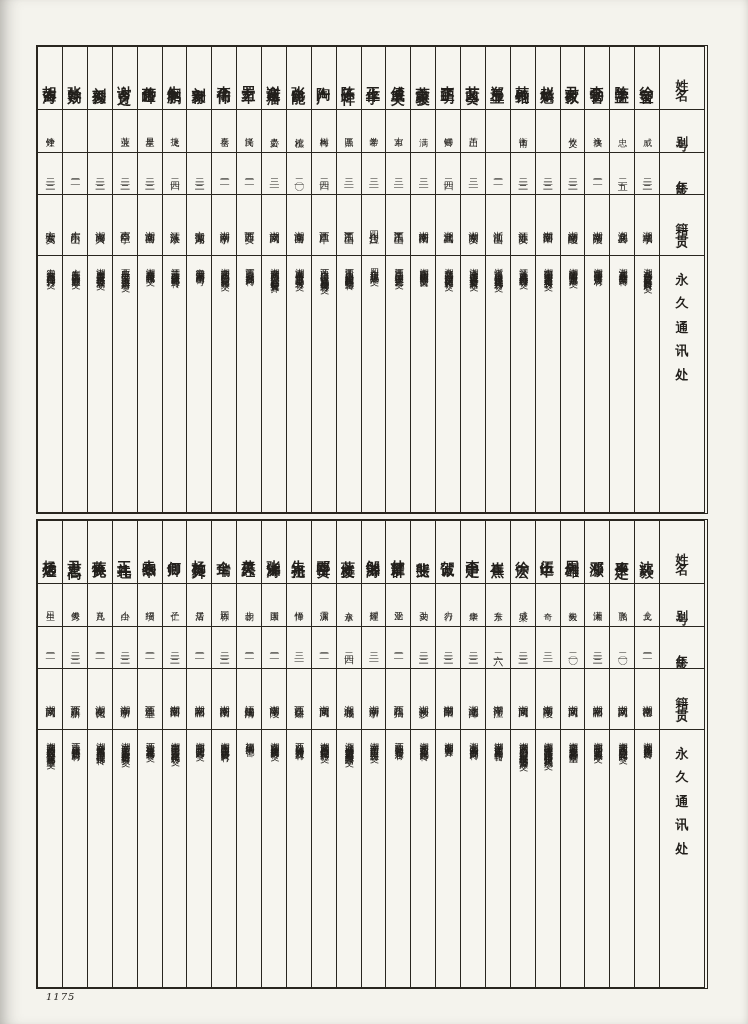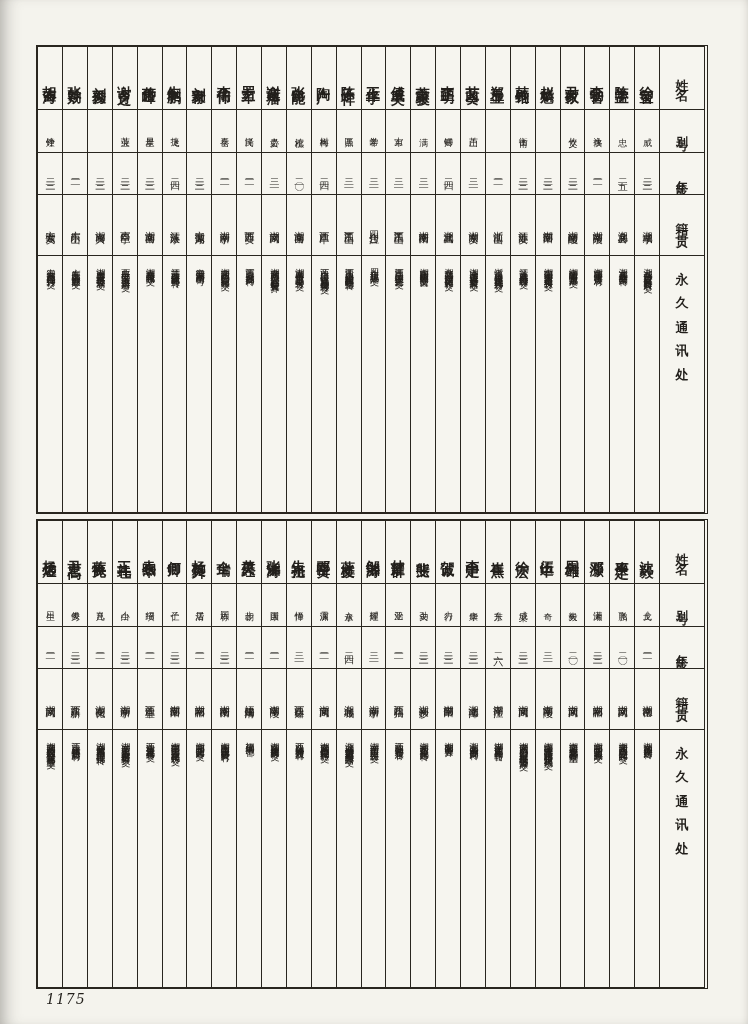--- a/index.html
+++ b/index.html
@@ -52,21 +52,21 @@
   .age-text{font-size:10px;letter-spacing:3px;line-height:1;}
   .native-text{font-size:10px;letter-spacing:1px;line-height:1;}
   .address-text{font-size:9px;letter-spacing:1px;line-height:1.1;}
   .h-name{font-size:13px;font-weight:bold;letter-spacing:9px;line-height:1;}
   .h-courtesy{font-size:12px;font-weight:bold;letter-spacing:5px;line-height:1;}
   .h-age{font-size:12px;font-weight:bold;letter-spacing:4px;line-height:1;}
   .h-native{font-size:13px;font-weight:bold;letter-spacing:12px;line-height:1;}
   .h-address{font-size:13px;font-weight:bold;letter-spacing:24px;line-height:1;}
   .page-number{
     position:absolute;left:46px;top:991px;
-    font-size:14px;font-style:italic;letter-spacing:1px;
+    font-size:10px;font-style:italic;letter-spacing:1px;
   }
 </style>
 </head>
 <body>
 
 <div class="page">
 
   <div class="reg-table" id="top-table">
     <div class="header-col">
       <div class="cell cell-name">

